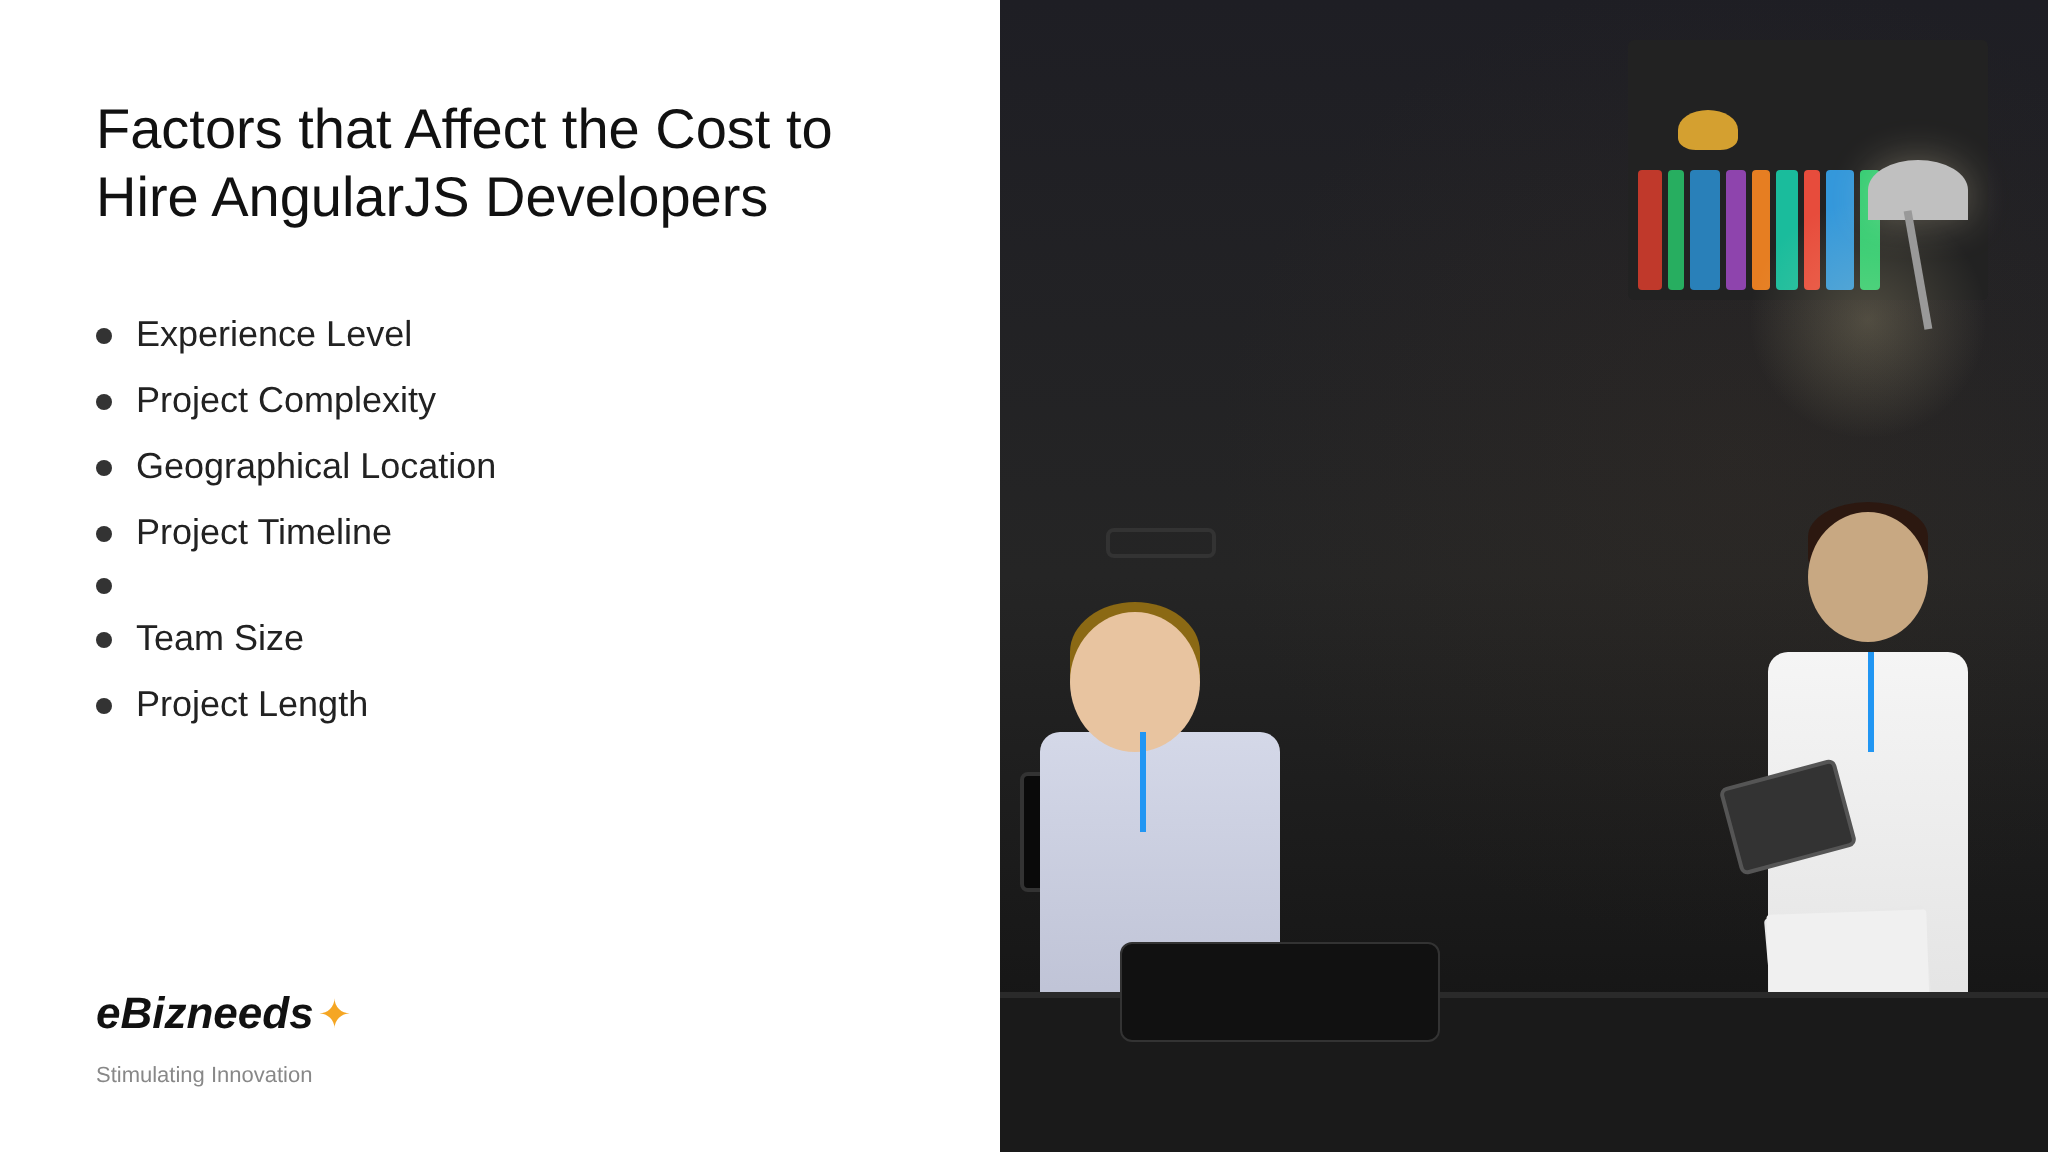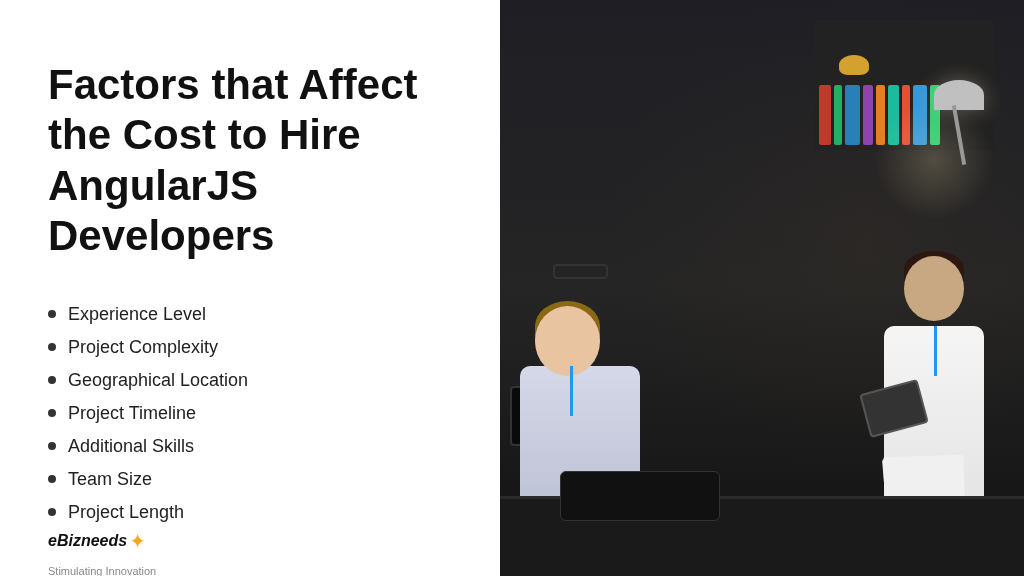--- a/index.html
+++ b/index.html
@@ -25,26 +25,25 @@
       flex-direction: column;
       justify-content: space-between;
       padding: 48px 48px 32px 48px;
     }
 
     .content-area {
       flex: 1;
     }
 
     .main-title {
-      font-size: 42px;
-      font-weight: 700;
+      font-size: 28px;
+      font-weight: 400;
       color: #111111;
       line-height: 1.2;
       margin-bottom: 36px;
-      margin-top: 12px;
     }
 
     .factors-list {
       list-style: none;
       padding: 0;
     }
 
     .factors-list li {
       font-size: 18px;
       color: #222222;
@@ -56,21 +55,21 @@
 
     .bullet {
       width: 8px;
       height: 8px;
       background: #333333;
       border-radius: 50%;
       flex-shrink: 0;
     }
 
     .logo-text {
-      font-size: 16px;
+      font-size: 22px;
       font-weight: 700;
       color: #111111;
       font-style: italic;
     }
 
     .logo-star {
       color: #f5a623;
       font-size: 20px;
     }
 
@@ -367,21 +366,20 @@
         <li>
           <div class="bullet"></div>
           <span>Geographical Location</span>
         </li>
         <li>
           <div class="bullet"></div>
           <span>Project Timeline</span>
         </li>
         <li>
           <div class="bullet"></div>
-          <span>Additional Skills</span>
         </li>
         <li>
           <div class="bullet"></div>
           <span>Team Size</span>
         </li>
         <li>
           <div class="bullet"></div>
           <span>Project Length</span>
         </li>
       </ul>

